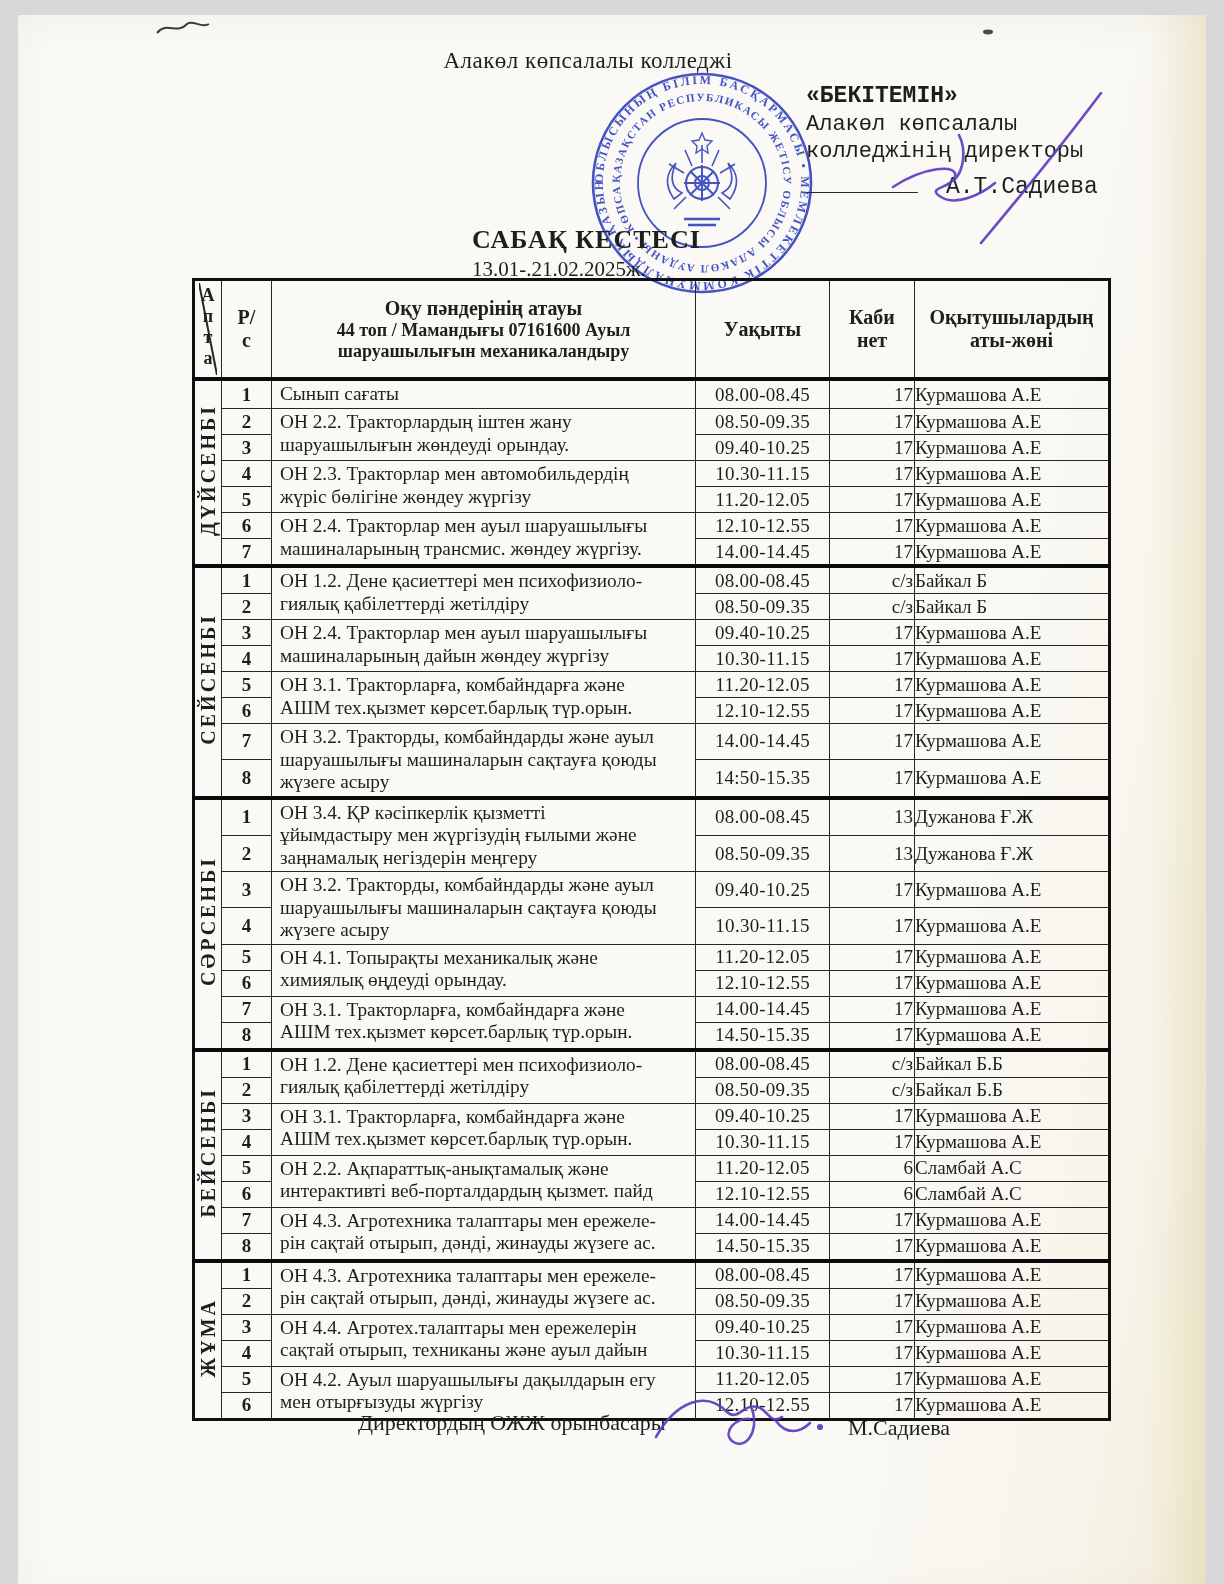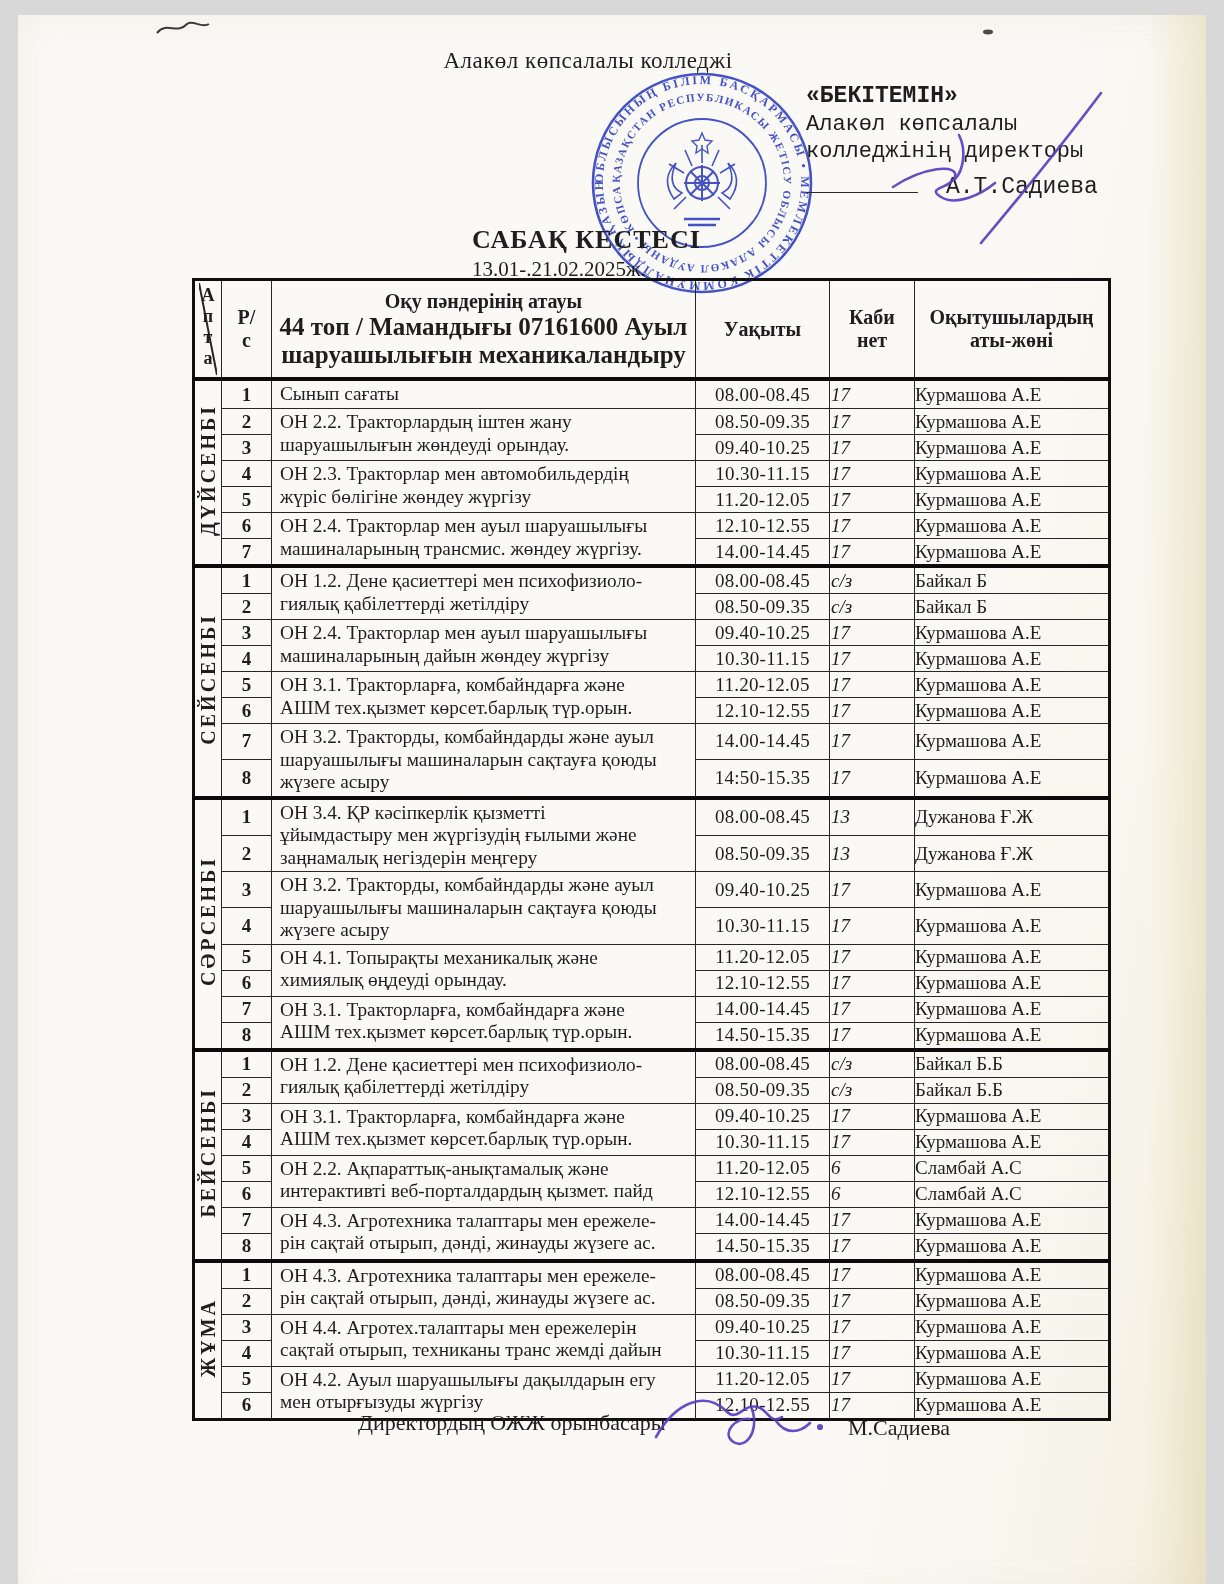--- a/index.html
+++ b/index.html
@@ -34,27 +34,27 @@
   .sched th,.sched td{border:1.6px solid #262626;overflow:hidden;vertical-align:middle;}
   .sched thead tr{height:92px;}
   .sched thead th{border-bottom:3.2px solid #101010;font-size:20px;font-weight:bold;padding:2px 4px;vertical-align:middle;}
   .sched tr.day-first td{border-top:4.6px solid #0b0b0b;}
   .sched td{height:23px;font-size:19px;}
   td.num{font-weight:bold;text-align:center;}
   td.dayname{text-align:center;padding:0;}
   .vtext{writing-mode:vertical-rl;transform:rotate(180deg);font-weight:bold;font-size:20px;letter-spacing:3px;white-space:nowrap;}
   td.subj{padding:2px 4px 2px 8px;line-height:22.5px;font-size:19.3px;vertical-align:top;}
   td.time{text-align:center;letter-spacing:.3px;}
-  td.cab{text-align:left;font-style:italic;}
+  td.cab{text-align:right;}
   td.teach{padding-left:0;}
   .h-apta{position:relative;padding:0;}
   .apta-wrap{position:relative;width:100%;height:92px;}
   .apta-wrap svg{position:absolute;inset:0;width:100%;height:100%;}
   .apta-letters{position:relative;text-align:center;font-size:18px;line-height:21px;font-weight:bold;padding-top:2px;}
-  .h-subj .l2{font-size:25px;}
+  .h-subj .l2{font-size:18px;}
   .h-cab div,.h-rs div{text-align:center;}
   .mark{position:absolute;}
 </style>
 </head>
 <body>
 
 <div class="page">
   <div class="edge-band"></div>
 
   <svg class="mark" style="left:135px;top:2px" width="60" height="24">
@@ -437,21 +437,21 @@
         <tr>
           <td class="num">2</td>
           <td class="time">08.50-09.35</td>
           <td class="cab">17</td>
           <td class="teach">Курмашова А.Е</td>
         </tr>
         <tr>
           <td class="num">3</td>
           <td class="subj" rowspan="2">
             <div class="sline">ОН 4.4. Агротех.талаптары мен ережелерін</div>
-            <div class="sline">сақтай отырып, техниканы транс жемді дайын</div>
+            <div class="sline">сақтай отырып, техниканы және ауыл дайын</div>
           </td>
           <td class="time">09.40-10.25</td>
           <td class="cab">17</td>
           <td class="teach">Курмашова А.Е</td>
         </tr>
         <tr>
           <td class="num">4</td>
           <td class="time">10.30-11.15</td>
           <td class="cab">17</td>
           <td class="teach">Курмашова А.Е</td>

